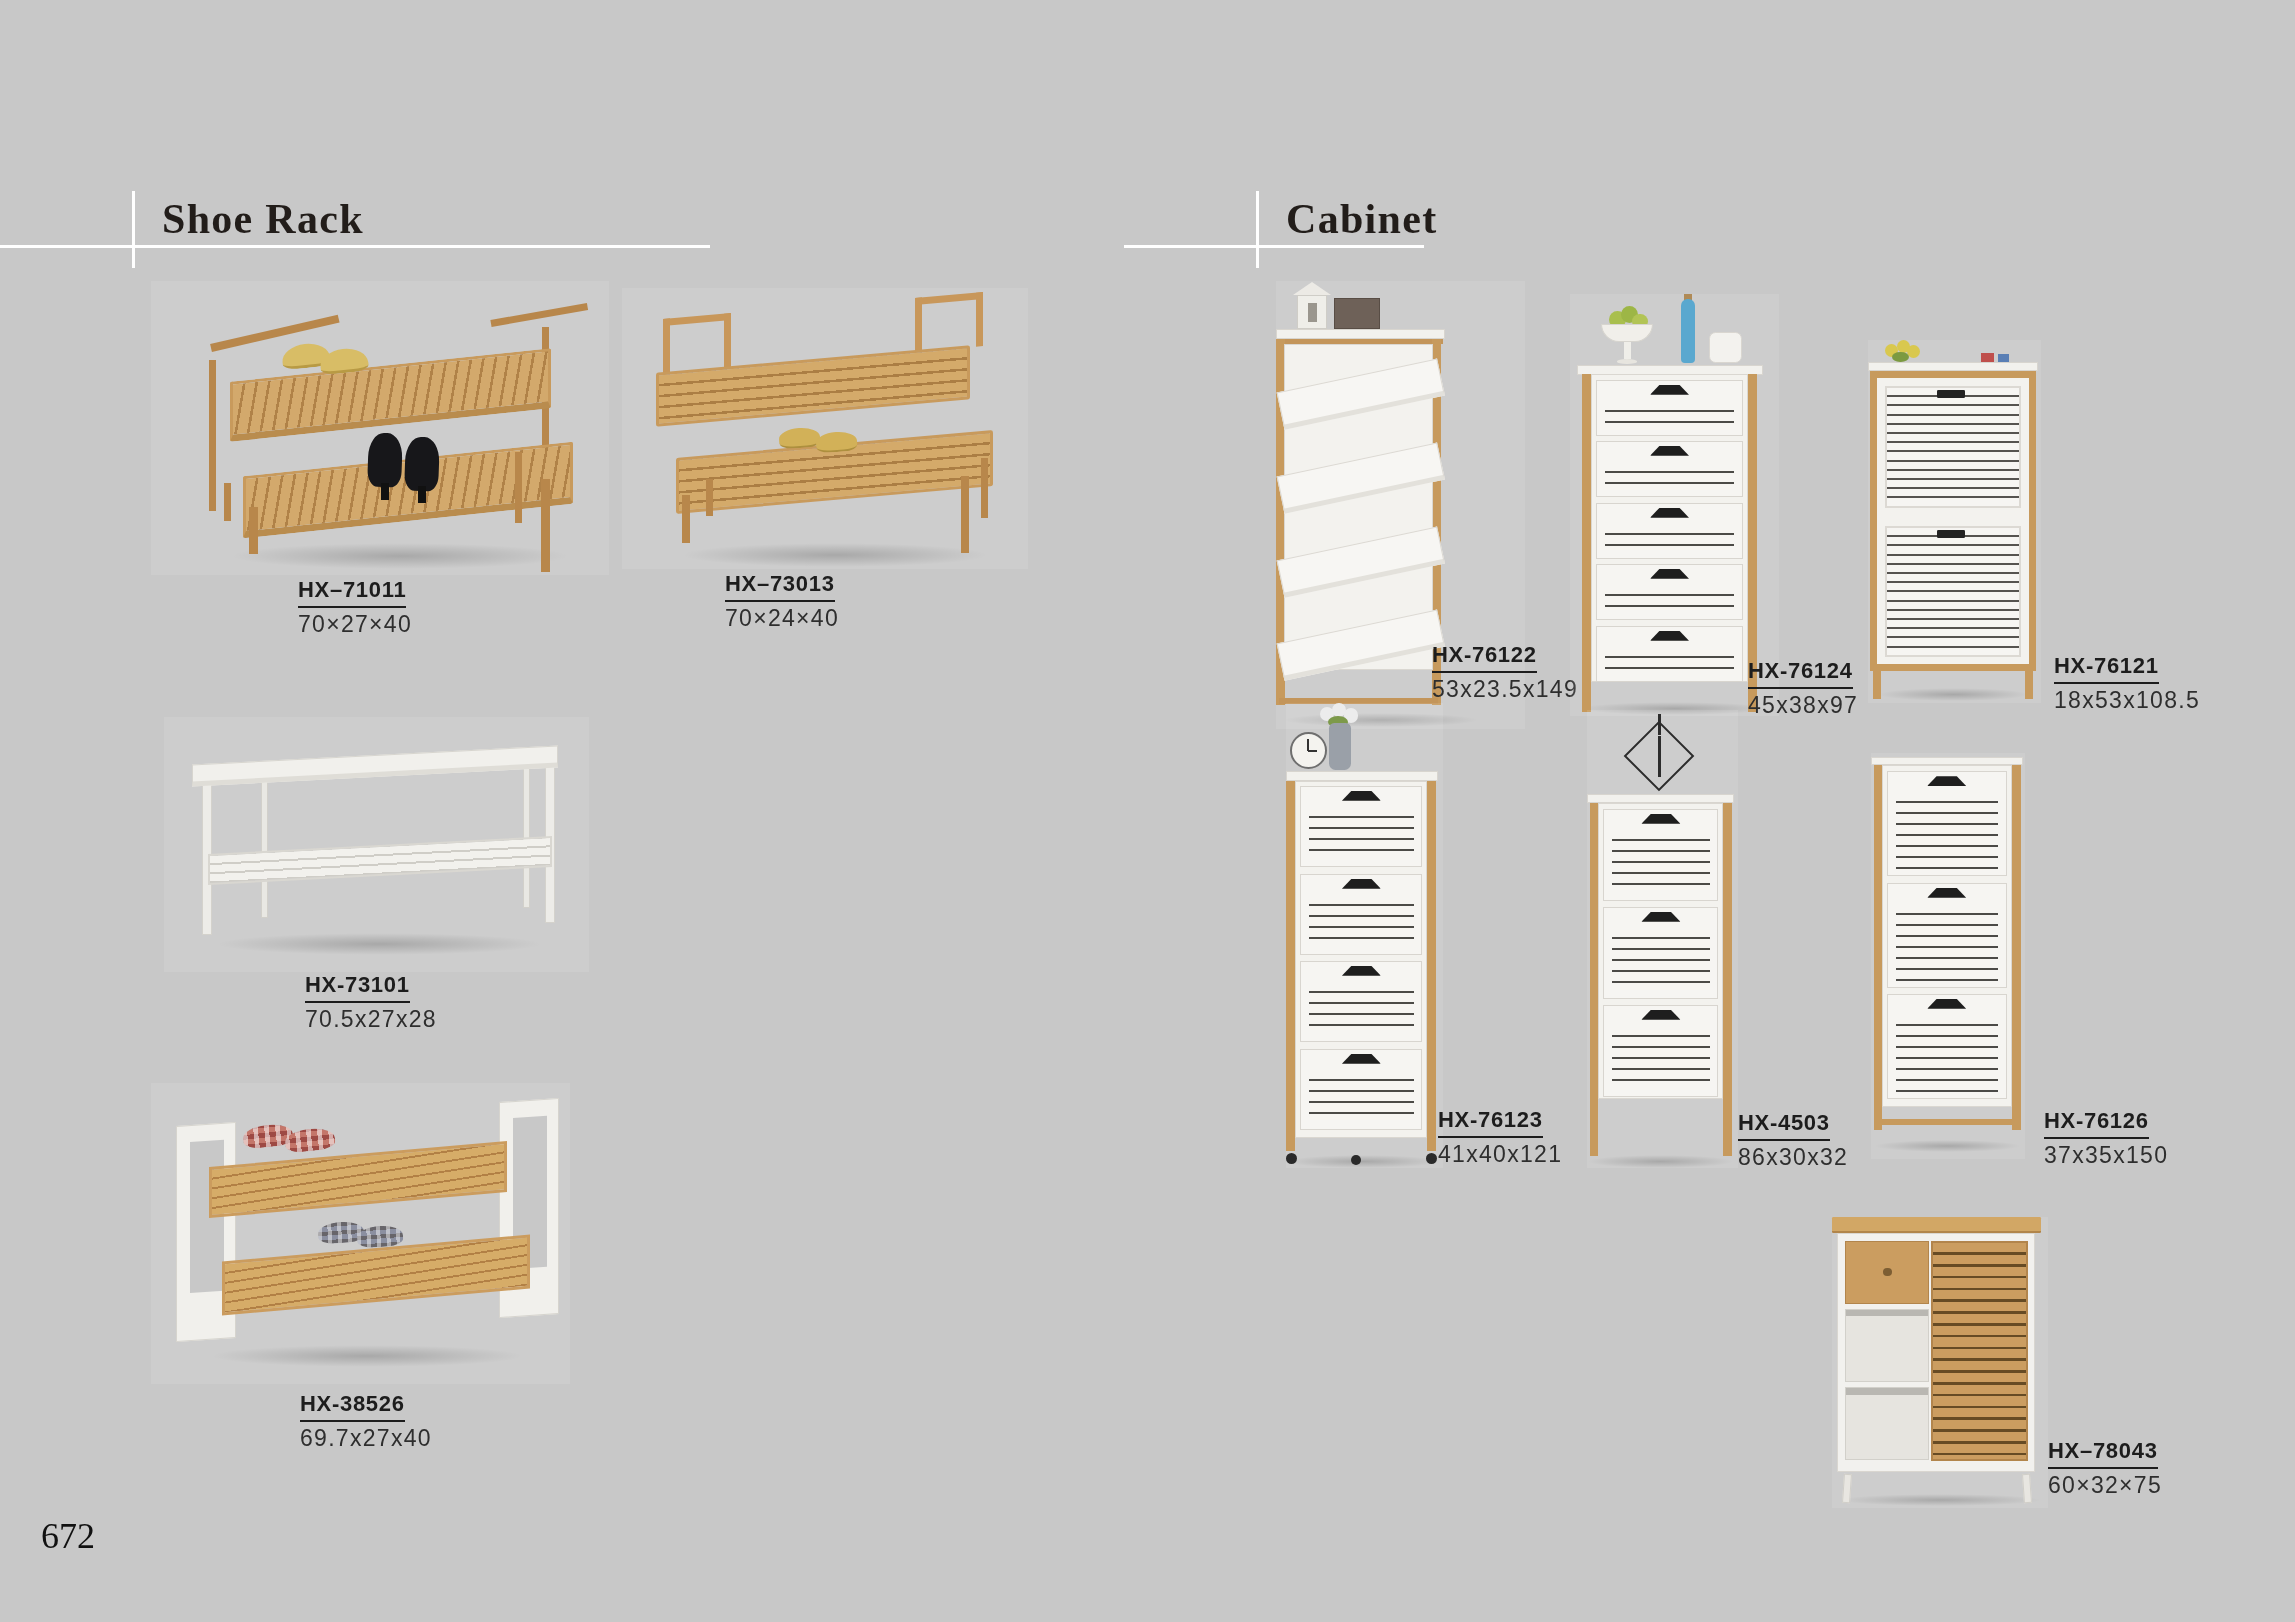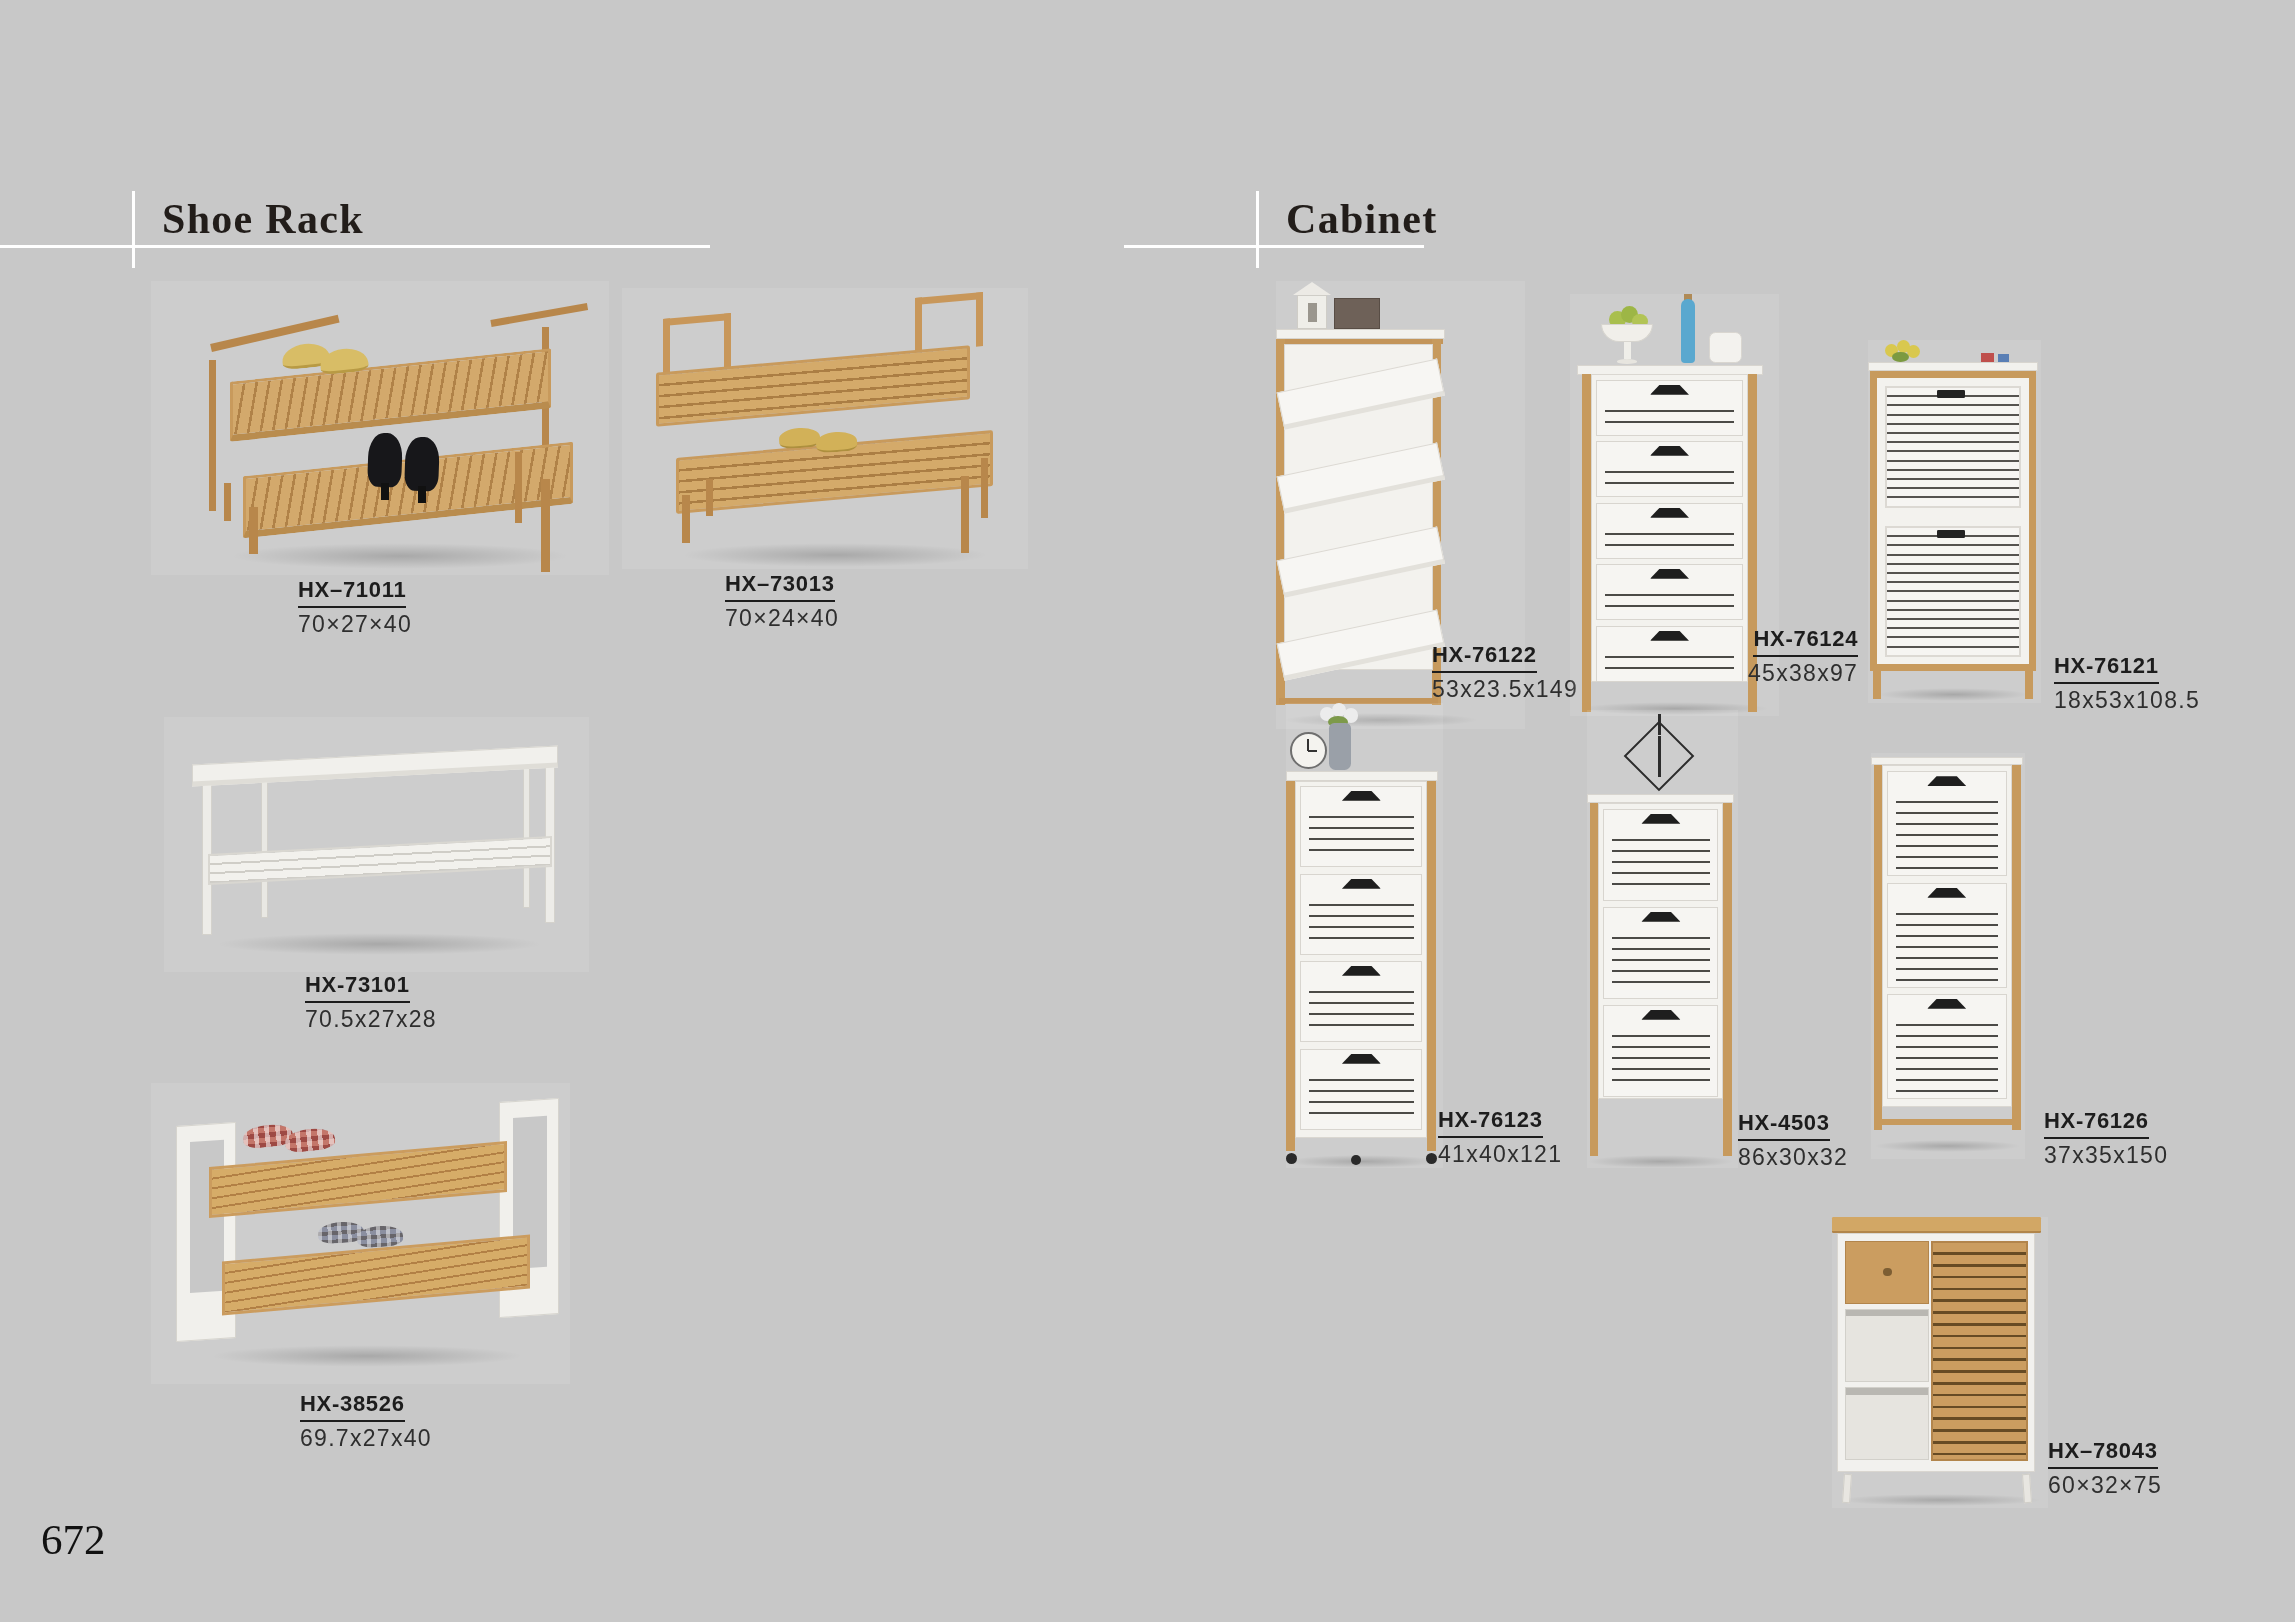--- a/index.html
+++ b/index.html
@@ -9,21 +9,21 @@
   .abs{position:absolute;}
   .photo{position:absolute;background:rgba(255,255,255,0.10);}
   .photo *{position:absolute;}
   .hline,.vline{position:absolute;background:#ffffff;}
   .sec-title{position:absolute;font-family:"Liberation Serif",serif;font-weight:bold;
              font-size:42px;color:#221d1a;letter-spacing:1.3px;white-space:nowrap;}
   .plabel{position:absolute;white-space:nowrap;}
   .pcode{display:inline-block;font-weight:bold;font-size:22px;color:#1d1d1d;
          border-bottom:2.6px solid #1d1d1d;padding-bottom:2.6px;letter-spacing:0.7px;}
   .psize{font-size:23px;color:#2e2e2e;margin-top:3.3px;letter-spacing:1.3px;}
-  .pagenum{position:absolute;font-family:"Liberation Serif",serif;font-size:43px;color:#111;}
+  .pagenum{position:absolute;font-family:"Liberation Serif",serif;font-size:36px;color:#111;}
   .wd{background:#c79a5d;}
   .wdd{background:#b8874b;}
   .wht{background:#f3f2ee;border:1.3px solid #dad7d1;}
   .shdw{position:absolute;background:radial-gradient(ellipse at center,rgba(0,0,0,0.18),rgba(0,0,0,0) 70%);}
   .shelf-w{background:repeating-linear-gradient(100deg,#d3a96c 0 9.8px,#b08248 9.8px 12.4px);
            border:3.9px solid #c89a5c;border-bottom:7.9px solid #b98c4e;border-radius:2.6px;}
   .shelf-wl{background:repeating-linear-gradient(180deg,#d4aa6a 0 8.5px,#ab7e44 8.5px 11px);
            border:3.9px solid #c89a5c;border-radius:2.6px;}
   .cab-drawer{background:#f6f5f2;border:1.3px solid #d8d5cf;}
   .cab-handle{left:50%;transform:translateX(-50%);top:3.9px;width:39px;height:9.8px;background:#1e1e1e;
@@ -188,21 +188,21 @@
         </div>
       <div class="cab-drawer" style="left:26px;top:270px;width:147px;height:56px;">
           <div class="cab-handle"></div>
           <div class="cab-lines"></div>
         </div>
       <div class="cab-drawer" style="left:26px;top:332px;width:147px;height:56px;">
           <div class="cab-handle"></div>
           <div class="cab-lines"></div>
         </div>
     </div>
-    <div class="plabel" style="left:178px;top:332px;text-align:right;">
+    <div class="plabel" style="left:178px;top:364px;">
       <div class="pcode">HX-76124</div>
       <div class="psize">45x38x97</div>
     </div>
   </div>
 
   <div class="abs" style="left:1868px;top:340px;width:314px;height:366px;">
     <div class="photo" style="left:0;top:0;width:173px;height:363px;">
       <div class="shdw" style="left:9.8px;top:348px;width:151px;height:13px;"></div>
       <div style="left:17px;top:3.9px;width:13px;height:13px;border-radius:50%;background:#d9c84e;"></div>
       <div style="left:29px;top:0;width:13px;height:13px;border-radius:50%;background:#d9c84e;"></div>

